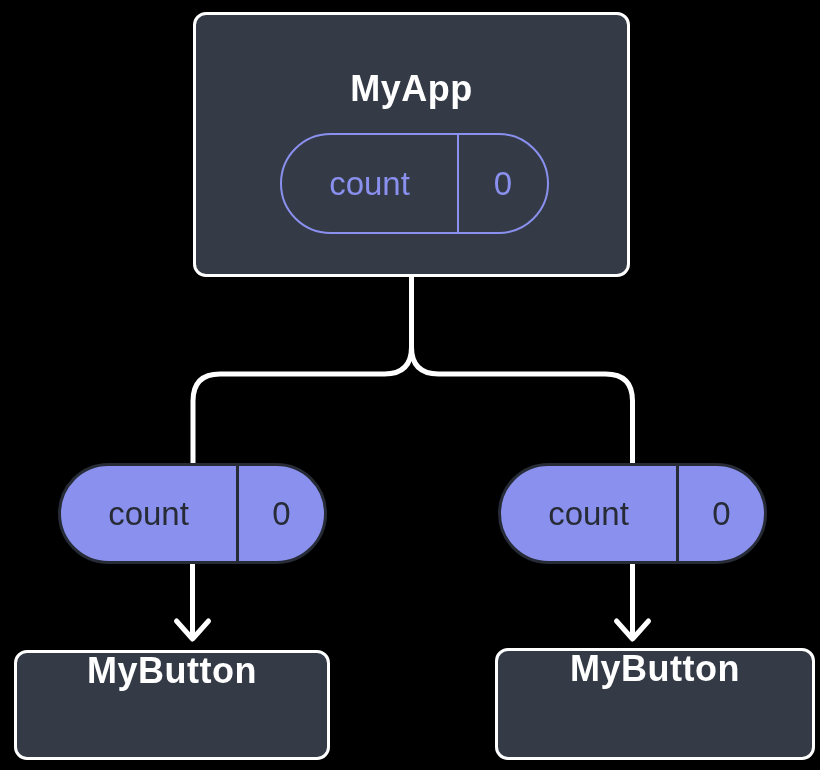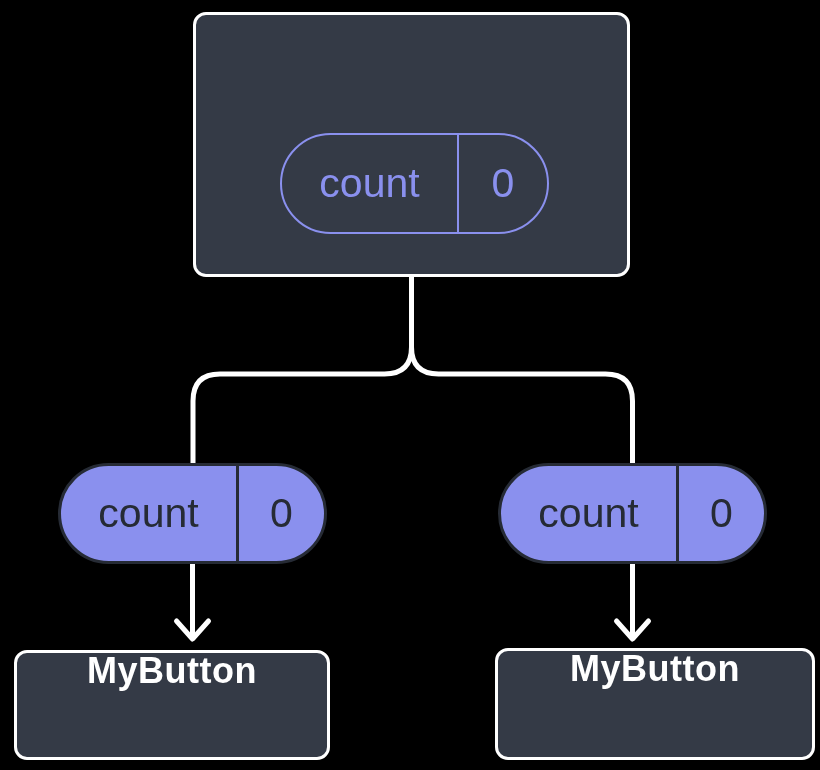--- a/index.html
+++ b/index.html
@@ -68,21 +68,21 @@
     width: 269px; height: 101px;
     border-radius: 50.5px;
     display: flex;
     align-items: stretch;
     overflow: hidden;
   }
   .pill-section {
     display: flex;
     align-items: center;
     justify-content: center;
-    font-size: 41px;
+    font-size: 33px;
     line-height: 1;
   }
   .pill-name { width: 175px; }
   .pill-value { flex: 1; }
   .pill-state {
     position: absolute;
     left: 84px; top: 118px;
     background: transparent;
     border: 2.5px solid var(--c-accent, #8A90EE);
   }
@@ -109,20 +109,21 @@
     <path d="M 411.5 277 L 411.5 347 Q 411.5 374 438.5 374 L 605.5 374 Q 632.5 374 632.5 401 L 632.5 463"></path>
 
     <path d="M 192.5 563 L 192.5 634"></path>
     <path d="M 176.5 621 L 192.5 639 L 208.5 621"></path>
 
     <path d="M 632.5 563 L 632.5 634"></path>
     <path d="M 616.5 621 L 632.5 639 L 648.5 621"></path>
   </svg>
 
   <div class="node node-root">
+    <div class="node-title">MyApp</div>
     <div class="pill pill-state">
       <div class="pill-section pill-name">count</div>
       <div class="pill-section pill-value">0</div>
     </div>
   </div>
 
   <div class="pill pill-prop pill-prop-left">
     <div class="pill-section pill-name">count</div>
     <div class="pill-section pill-value">0</div>
   </div>

